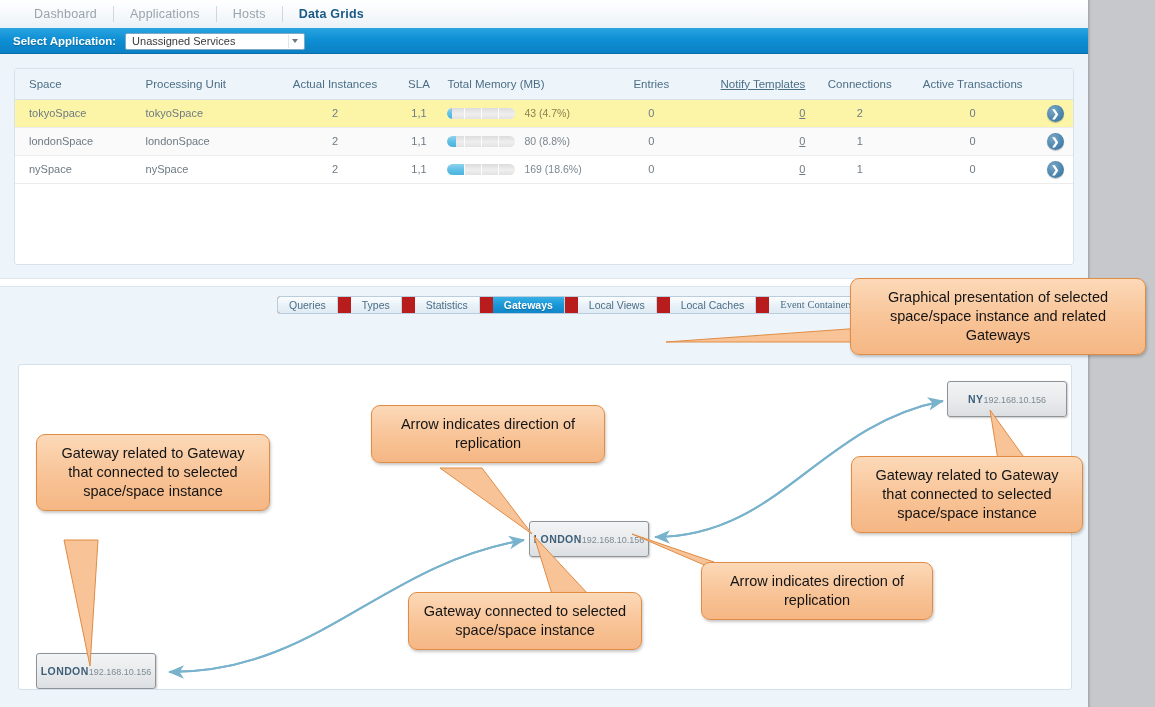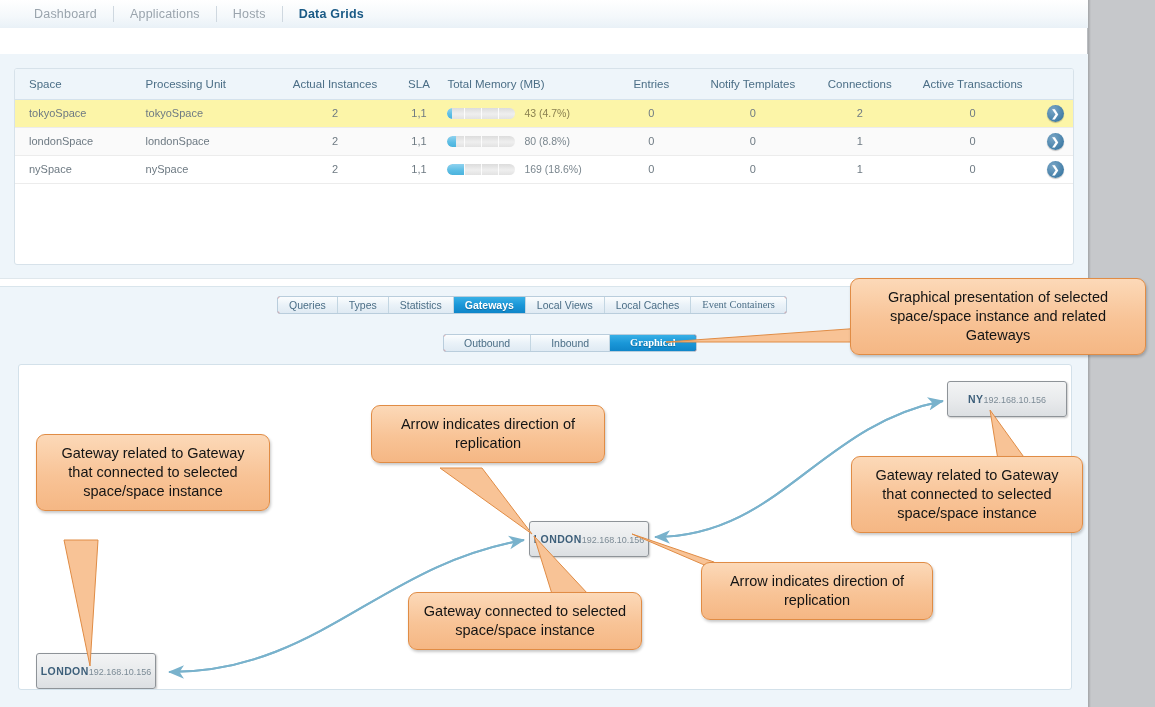--- a/index.html
+++ b/index.html
@@ -131,21 +131,21 @@
     color: #7c7440;
   }
   tr.row-alt td { background: #fafafa; }
 
   .c-space   { text-align: left;  width: 150px; padding-left: 14px !important; }
   .c-pu      { text-align: left;  width: 160px; }
   .c-inst    { text-align: center;width: 140px; }
   .c-sla     { text-align: center;width: 52px; }
   .c-mem     { text-align: left;  width: 180px; }
   .c-entries { text-align: center;width: 110px; }
-  .c-notify  { text-align: center;width: 130px; }
+  .c-notify  { text-align: right;width: 130px; text-decoration: underline; }
   .c-conn    { text-align: center;width: 110px; }
   .c-atx     { text-align: center;width: 140px; }
   .c-arrow   { text-align: center;width: 40px; }
 
   .membar-wrap { display: flex; align-items: center; gap: 9px; }
   .membar {
     position: relative;
     width: 68px; height: 11px;
     background: linear-gradient(to bottom,#dcdcdc,#efefef 55%,#e2e2e2);
     border-radius: 6px;
@@ -193,20 +193,21 @@
   }
 
   
   .tabstrip {
     position: absolute;
     display: flex;
     border: 1px solid #b9cddc;
     border-radius: 3px;
     overflow: hidden;
     background: #b91c1c;
+    gap: 13px;
   }
   .tabstrip.primary { left: 277px; top: 296px; }
   .tabstrip.secondary { left: 443px; top: 334px; }
   .tab {
     font-size: 10.5px;
     color: #4b6e86;
     height: 16px;
     line-height: 16px;
     padding: 0 11px;
     background: linear-gradient(to bottom,#fbfdfe 0%,#eaf2f8 50%,#dfeaf3 100%);
@@ -301,20 +302,29 @@
     <div class="topnav">
       <div class="navitem">Dashboard</div>
       <div class="navsep"></div>
       <div class="navitem">Applications</div>
       <div class="navsep"></div>
       <div class="navitem">Hosts</div>
       <div class="navsep"></div>
       <div class="navitem active">Data Grids</div>
     </div>
 
+    <div class="appbar">
+      <div class="appbar-label">Select Application:</div>
+      <div class="appselect">
+        <span class="appselect-value">Unassigned Services</span>
+        <span class="appselect-caret">
+            <i></i>
+          </span>
+      </div>
+    </div>
 
     <div class="upper-shell">
       <div class="grid-panel">
         <table class="grid">
           <thead>
             <tr>
               <th class="c-space">Space</th>
               <th class="c-pu">Processing Unit</th>
               <th class="c-inst">Actual Instances</th>
               <th class="c-sla">SLA</th>
@@ -413,25 +423,20 @@
 
     <div class="tabstrip primary" id="tabs-primary">
         <div class="tab">Queries</div>
         <div class="tab">Types</div>
         <div class="tab">Statistics</div>
         <div class="tab active">Gateways</div>
         <div class="tab">Local Views</div>
         <div class="tab">Local Caches</div>
         <div class="tab">Event Containers</div>
       </div>
-    <div class="tabstrip secondary" id="tabs-secondary">
-        <div class="tab">Outbound</div>
-        <div class="tab">Inbound</div>
-        <div class="tab active">Graphical</div>
-      </div>
 
     <div class="diagram">
 
       <svg width="1054" height="326">
         <defs>
           <marker id="ah" markerWidth="9" markerHeight="9" refX="7.5" refY="4" orient="auto">
             <path d="M0,0.6 L8,4 L0,7.4 L2.2,4 Z" fill="#79b2cc"></path>
           </marker>
         </defs>
 

